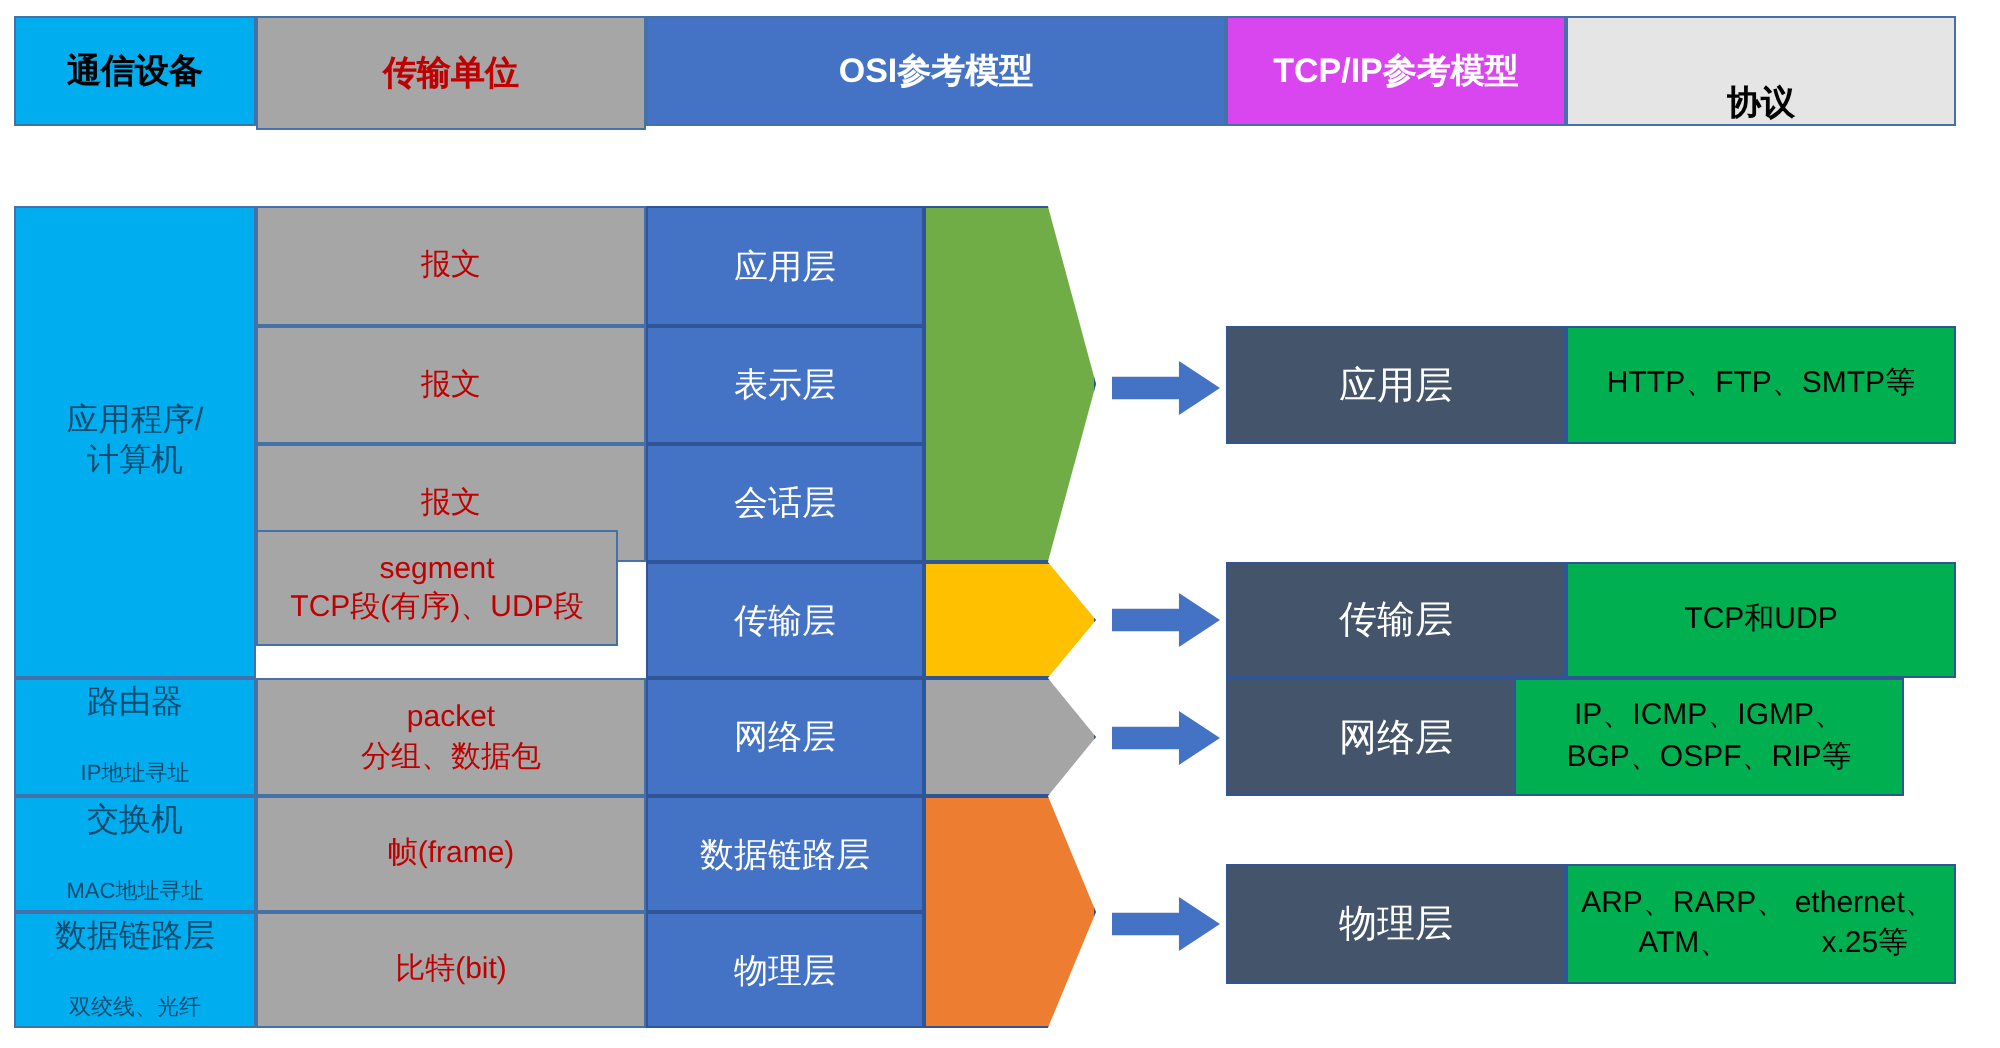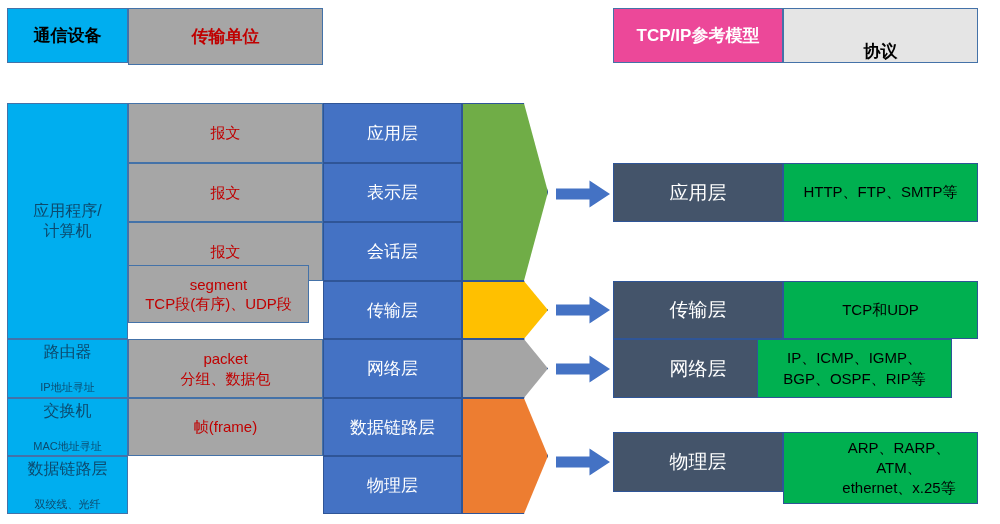--- a/index.html
+++ b/index.html
@@ -26,21 +26,21 @@
     justify-content: center;
     text-align: center;
     font-weight: bold;
     font-size: 17px;
     line-height: 1.15;
     border: 1px solid #4472a8;
   }
   .hdr-devices   { background: #00AEEF; color: #000000; }
   .hdr-unit      { background: #A6A6A6; color: #C00000; }
   .hdr-osi       { background: #4472C4; color: #ffffff; }
-  .hdr-tcpip     { background: #ec4899; color: #ffffff; }
+  .hdr-tcpip     { background: #d946ef; color: #ffffff; }
   .hdr-proto     { background: #e5e5e5; color: #000000; align-items: flex-end; }
 
   
   .devcell {
     background: #00AEEF;
     color: #0c4a6e;
     border: 1px solid #4472a8;
     display: flex;
     flex-direction: column;
     align-items: center;
@@ -121,20 +121,23 @@
 <div id="canvas">
 
   <div class="abs hdr hdr-devices" style="left:7px; top:8px; width:121px; height:55px;">
     <span>通信设备</span>
   </div>
 
   <div class="abs hdr hdr-unit" style="left:128px; top:8px; width:195px; height:57px;">
     <span>传输单位</span>
   </div>
 
+  <div class="abs hdr hdr-osi" style="left:323px; top:8px; width:290px; height:55px;">
+    <span>OSI参考模型</span>
+  </div>
 
   <div class="abs hdr hdr-tcpip" style="left:613px; top:8px; width:170px; height:55px;">
     <span>TCP/IP参考模型</span>
   </div>
 
   <div class="abs hdr hdr-proto" style="left:783px; top:8px; width:195px; height:55px;">
     <span>协议</span>
   </div>
 
   <div class="abs devcell" style="left:7px; top:103px; width:121px; height:236px;">
@@ -169,20 +172,23 @@
   <div class="abs unitcell" style="left:128px; top:265px; width:181px; height:58px;text-align:center;">
     <div>segment</div>
     <div>TCP段(有序)、UDP段</div>
   </div>
   <div class="abs unitcell" style="left:128px; top:339px; width:195px; height:59px;">
     <div>packet</div>
     <div>分组、数据包</div>
   </div>
   <div class="abs unitcell" style="left:128px; top:398px; width:195px; height:58px;">
     <div>帧(frame)</div>
+  </div>
+  <div class="abs unitcell" style="left:128px; top:456px; width:195px; height:58px;">
+    <div>比特(bit)</div>
   </div>
 
   <div class="abs osicell" style="left:323px; top:103px; width:139px; height:60px;">
     <span>应用层</span>
   </div>
   <div class="abs osicell" style="left:323px; top:163px; width:139px; height:59px;">
     <span>表示层</span>
   </div>
   <div class="abs osicell" style="left:323px; top:222px; width:139px; height:59px;">
     <span>会话层</span>
@@ -226,18 +232,18 @@
   <div class="abs protocell" style="left:783px; top:163px; width:195px; height:59px;">
     <span>HTTP、FTP、SMTP等</span>
   </div>
   <div class="abs protocell" style="left:783px; top:281px; width:195px; height:58px;">
     <span>TCP和UDP</span>
   </div>
   <div class="abs protocell" style="left:757px; top:339px; width:195px; height:59px; flex-direction:column;">
     <span>IP、ICMP、IGMP、</span>
     <span>BGP、OSPF、RIP等</span>
   </div>
-  <div class="abs protocell" style="left:783px; top:432px; width:195px; height:72px; flex-direction:column;padding-left:43px;">
+  <div class="abs protocell" style="left:783px; top:432px; width:195px; height:60px; ">
     <span>ARP、RARP、 ATM、</span>
     <span>ethernet、x.25等</span>
   </div>
 
 </div>
 
 </body></html>

